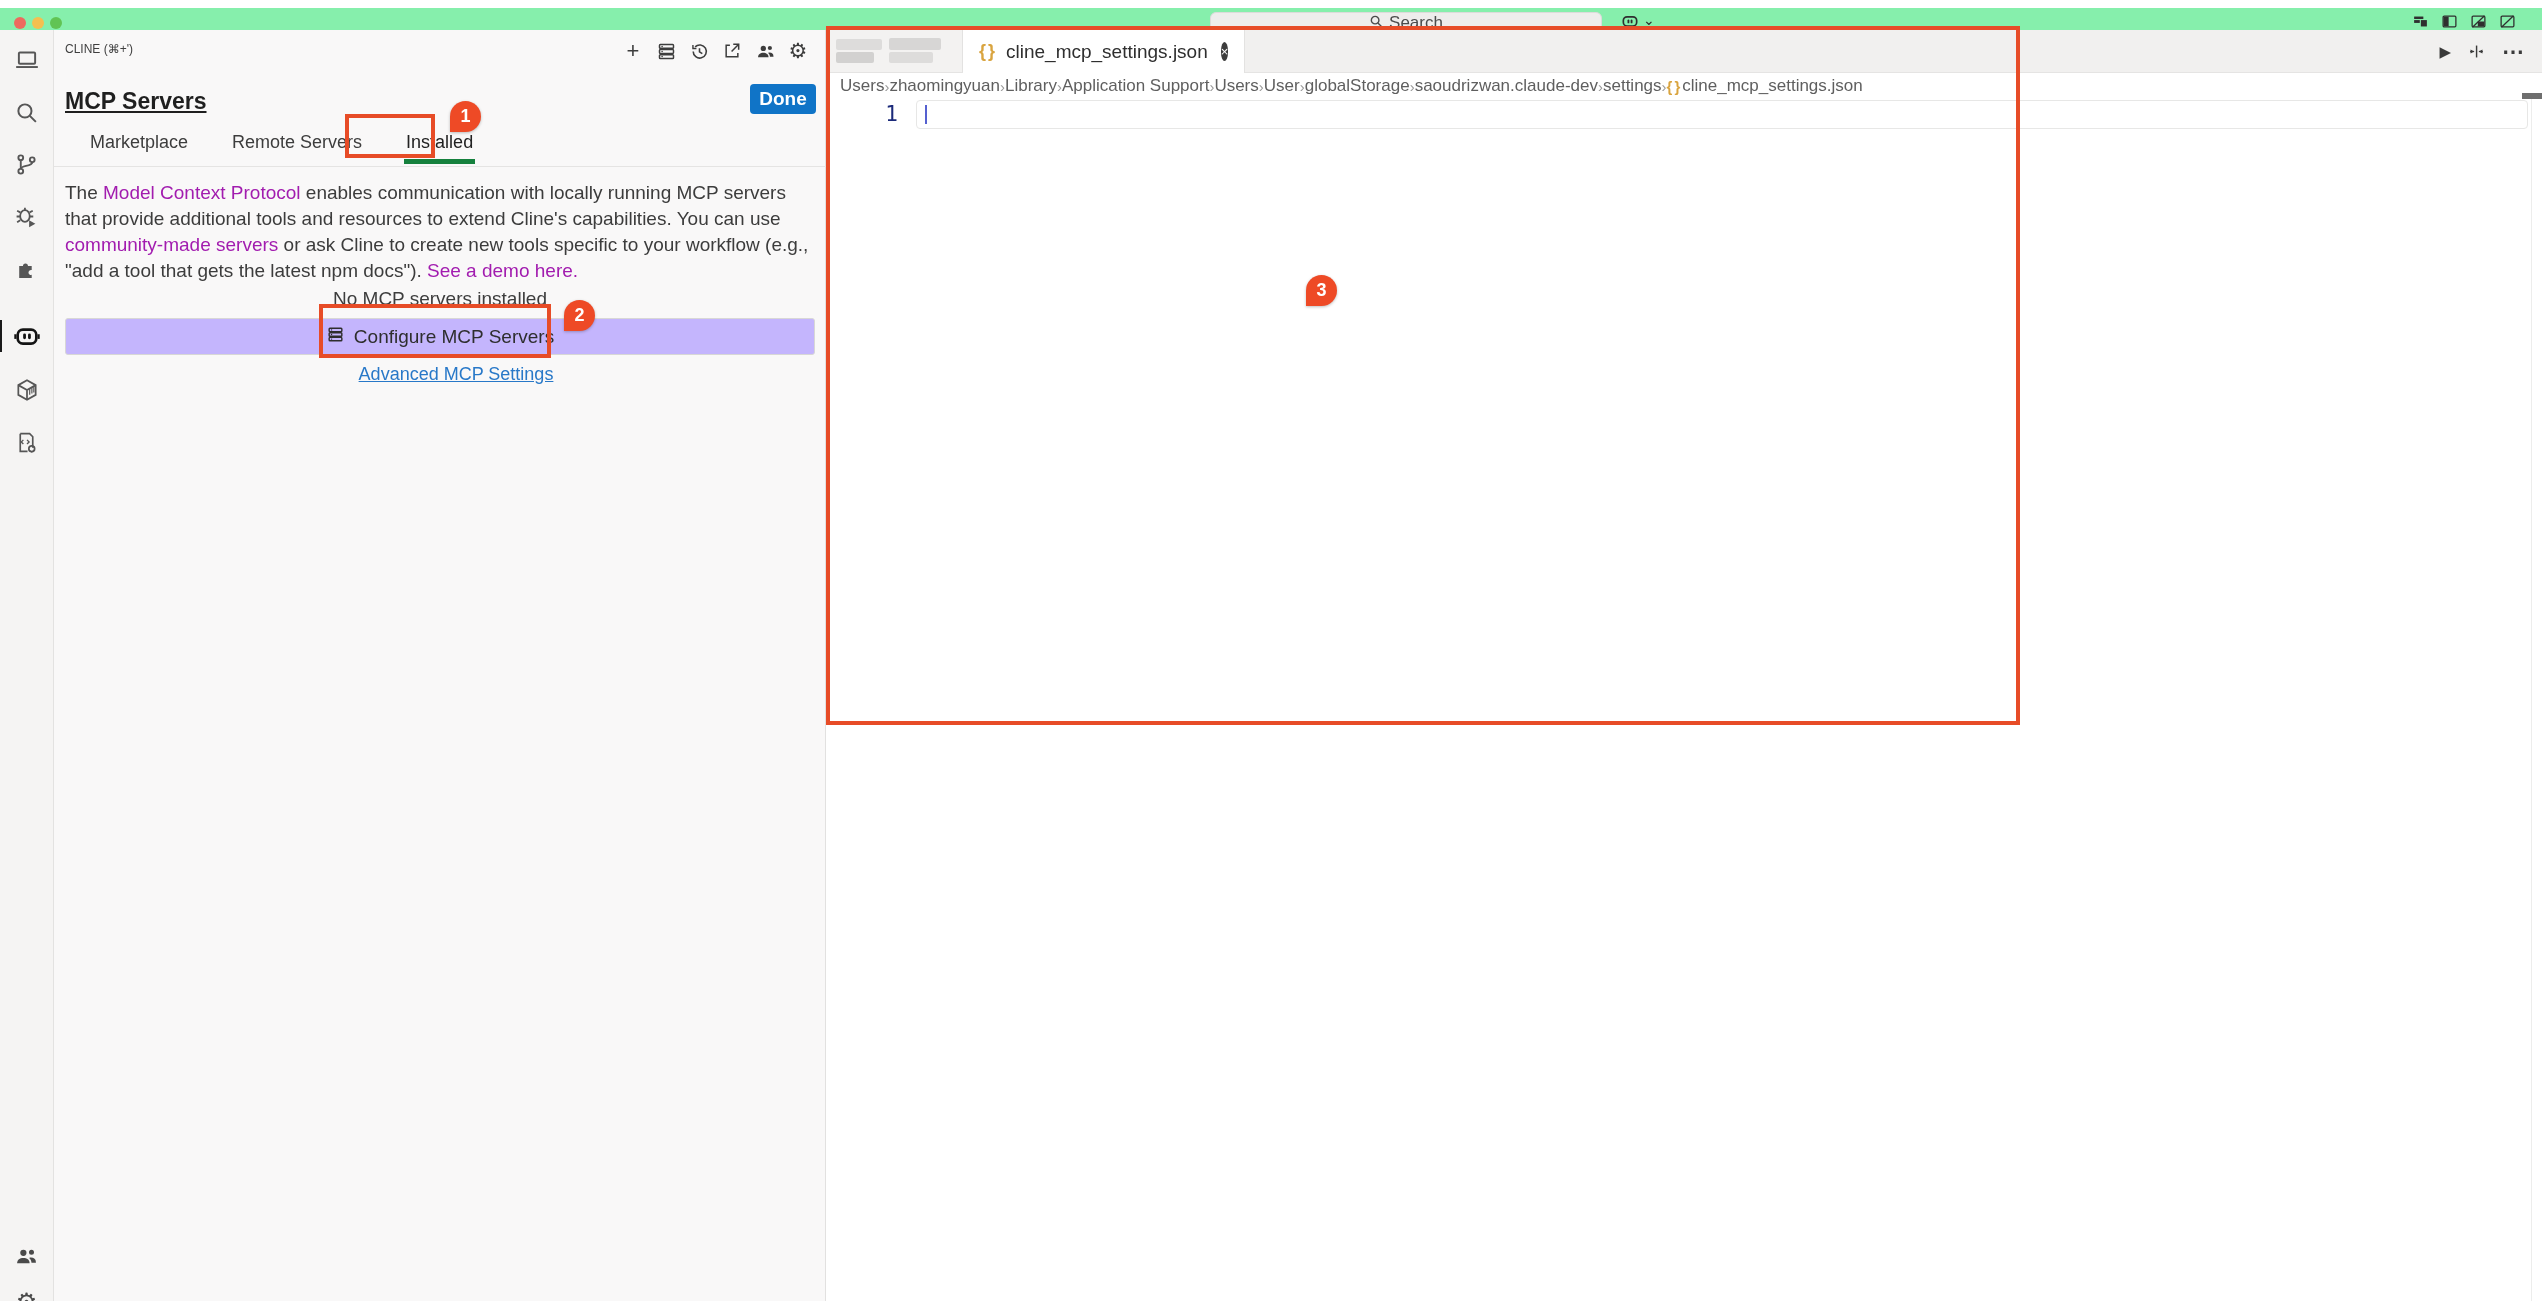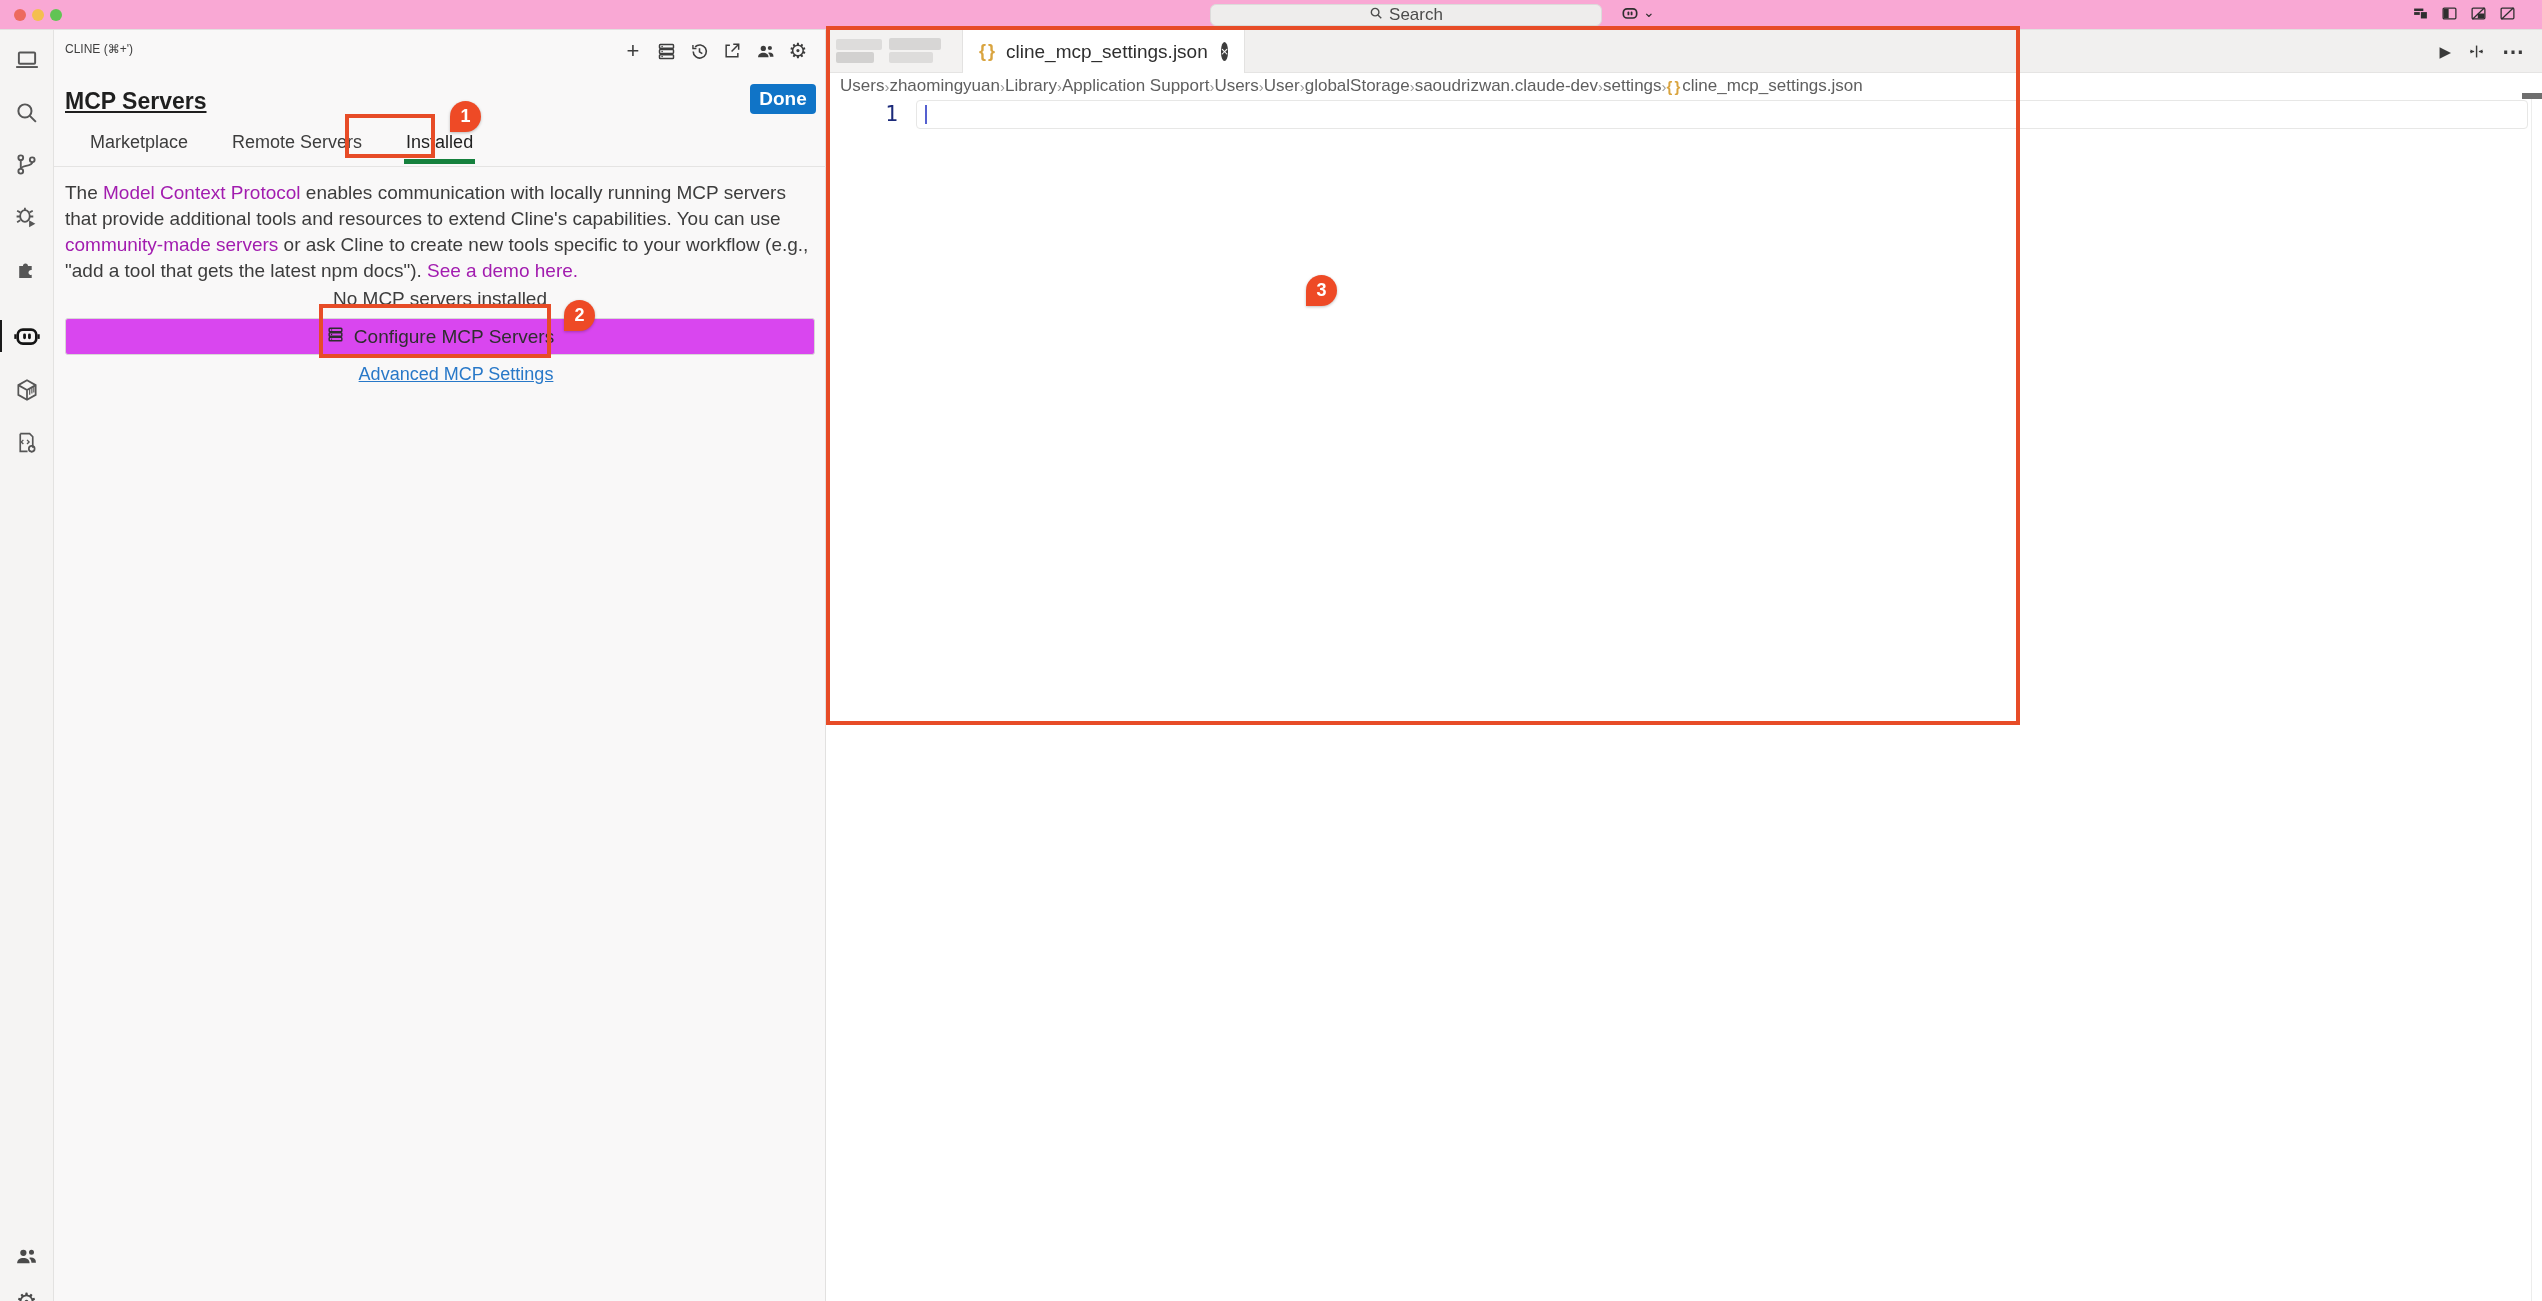--- a/index.html
+++ b/index.html
@@ -1,22 +1,22 @@
 <!DOCTYPE html>
 <html><head>
 <meta charset="utf-8">
 <style>
   * { margin:0; padding:0; box-sizing:border-box; }
   html,body { width:2542px; height:1301px; }
   body { position:relative; overflow:hidden; background:#fff;
          font-family:"Liberation Sans", sans-serif; color:#3c3c3c; }
 
   
-  .titlebar { position:absolute; left:0; top:0; width:2542px; height:30px;
-              background:#f9a8d4; border-bottom:1px solid #e2e1e0; }
+  .titlebar { position:absolute; left:0; top:8px; width:2542px; height:30px;
+              background:#86efac; border-bottom:1px solid #e2e1e0; }
   .light { position:absolute; top:9px; width:12px; height:12px; border-radius:50%; }
   .light.red    { left:14px; background:#ed6a5e; }
   .light.yellow { left:32px; background:#f4bf4f; }
   .light.green  { left:50px; background:#61c454; }
   .searchbox { position:absolute; left:1210px; top:4px; width:392px; height:22px;
                background:#eeedec; border:1px solid #dcdbda; border-radius:6px;
                display:flex; align-items:center; justify-content:center; gap:6px;
                font-size:17px; color:#4b4b4b; }
   .copilot { position:absolute; left:1620px; top:3px; display:flex; align-items:center; gap:3px; }
   .tb-icons { position:absolute; right:26px; top:5px; display:flex; gap:12px; }
@@ -47,21 +47,21 @@
   .mcp-tabs { position:absolute; left:34px; top:98px; height:36px; display:flex; gap:40px; }
   .mcp-tab { font-size:18px; color:#3d3d3d; padding:4px 2px 8px 2px; }
   .mcp-tab.active { color:#222; border-bottom:5px solid #15803d; }
   .sb-divider { position:absolute; left:0; top:136px; width:772px; height:1px; background:#e5e4e3; }
   .mcp-desc { position:absolute; left:11px; top:150px; width:748px;
               font-size:19px; line-height:26px; color:#3c3c3c; }
   .desc-link { color:#a21caf; }
   .mcp-empty { position:absolute; left:0; top:258px; width:772px; text-align:center;
                font-size:19px; color:#3d3d3d; }
   .configure-btn { position:absolute; left:11px; top:288px; width:750px; height:37px;
-                   background:#d946ef; border:1px solid #d8d7d6; border-radius:3px;
+                   background:#c4b5fd; border:1px solid #d8d7d6; border-radius:3px;
                    display:flex; align-items:center; justify-content:center; gap:9px;
                    font-size:19px; color:#2e2e2e; font-family:inherit; }
   .advanced-link { position:absolute; left:16px; top:334px; width:772px; text-align:center;
                    font-size:18px; color:#2878c8;text-decoration:underline; }
 
   
   .editor { position:absolute; left:826px; top:30px; width:1716px; height:1271px; background:#fff; }
   .tabbar { position:absolute; left:0; top:0; width:1716px; height:43px;
             background:#f1f0ef; border-bottom:1px solid #e5e4e3; }
   .ed-tab-redacted { position:absolute; left:1px; top:0; width:136px; height:42px;

